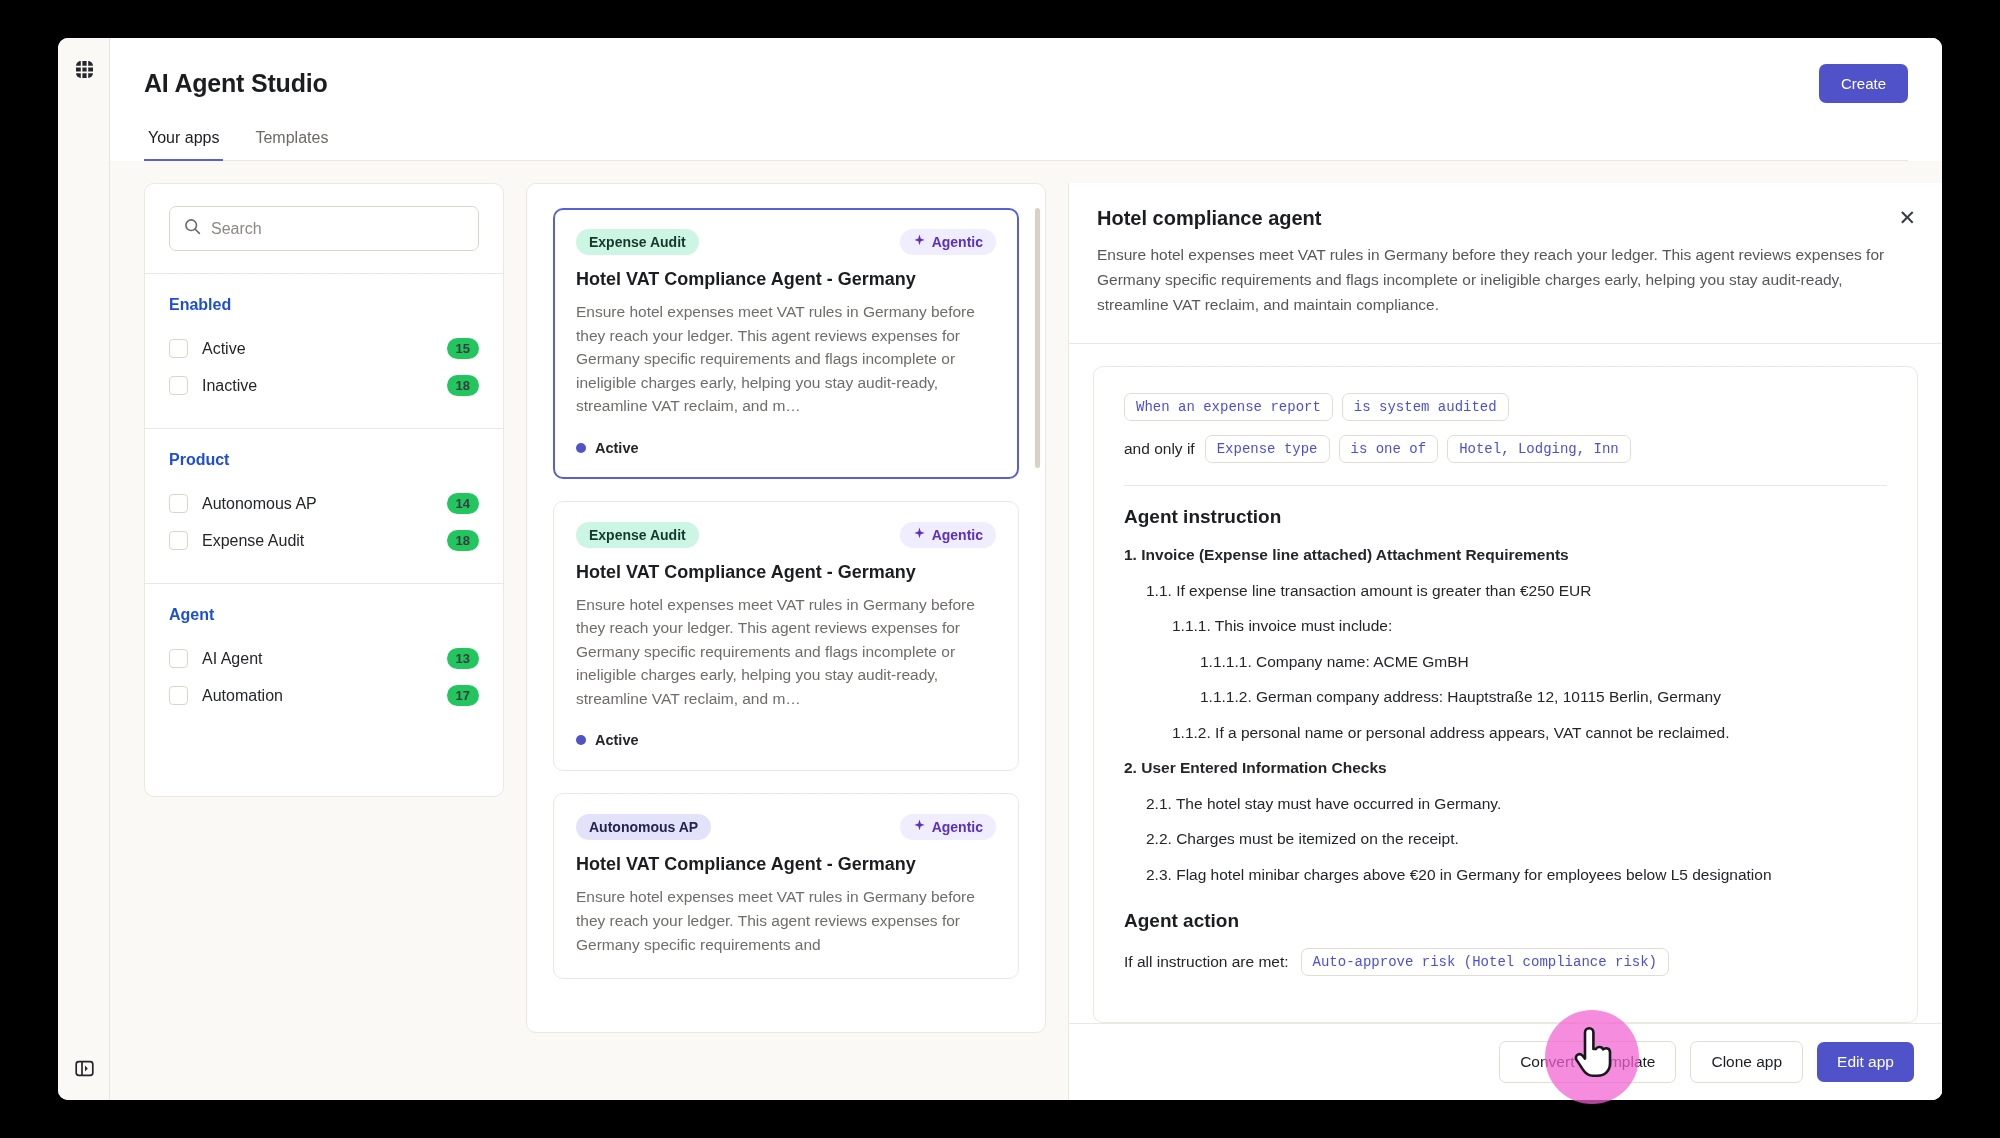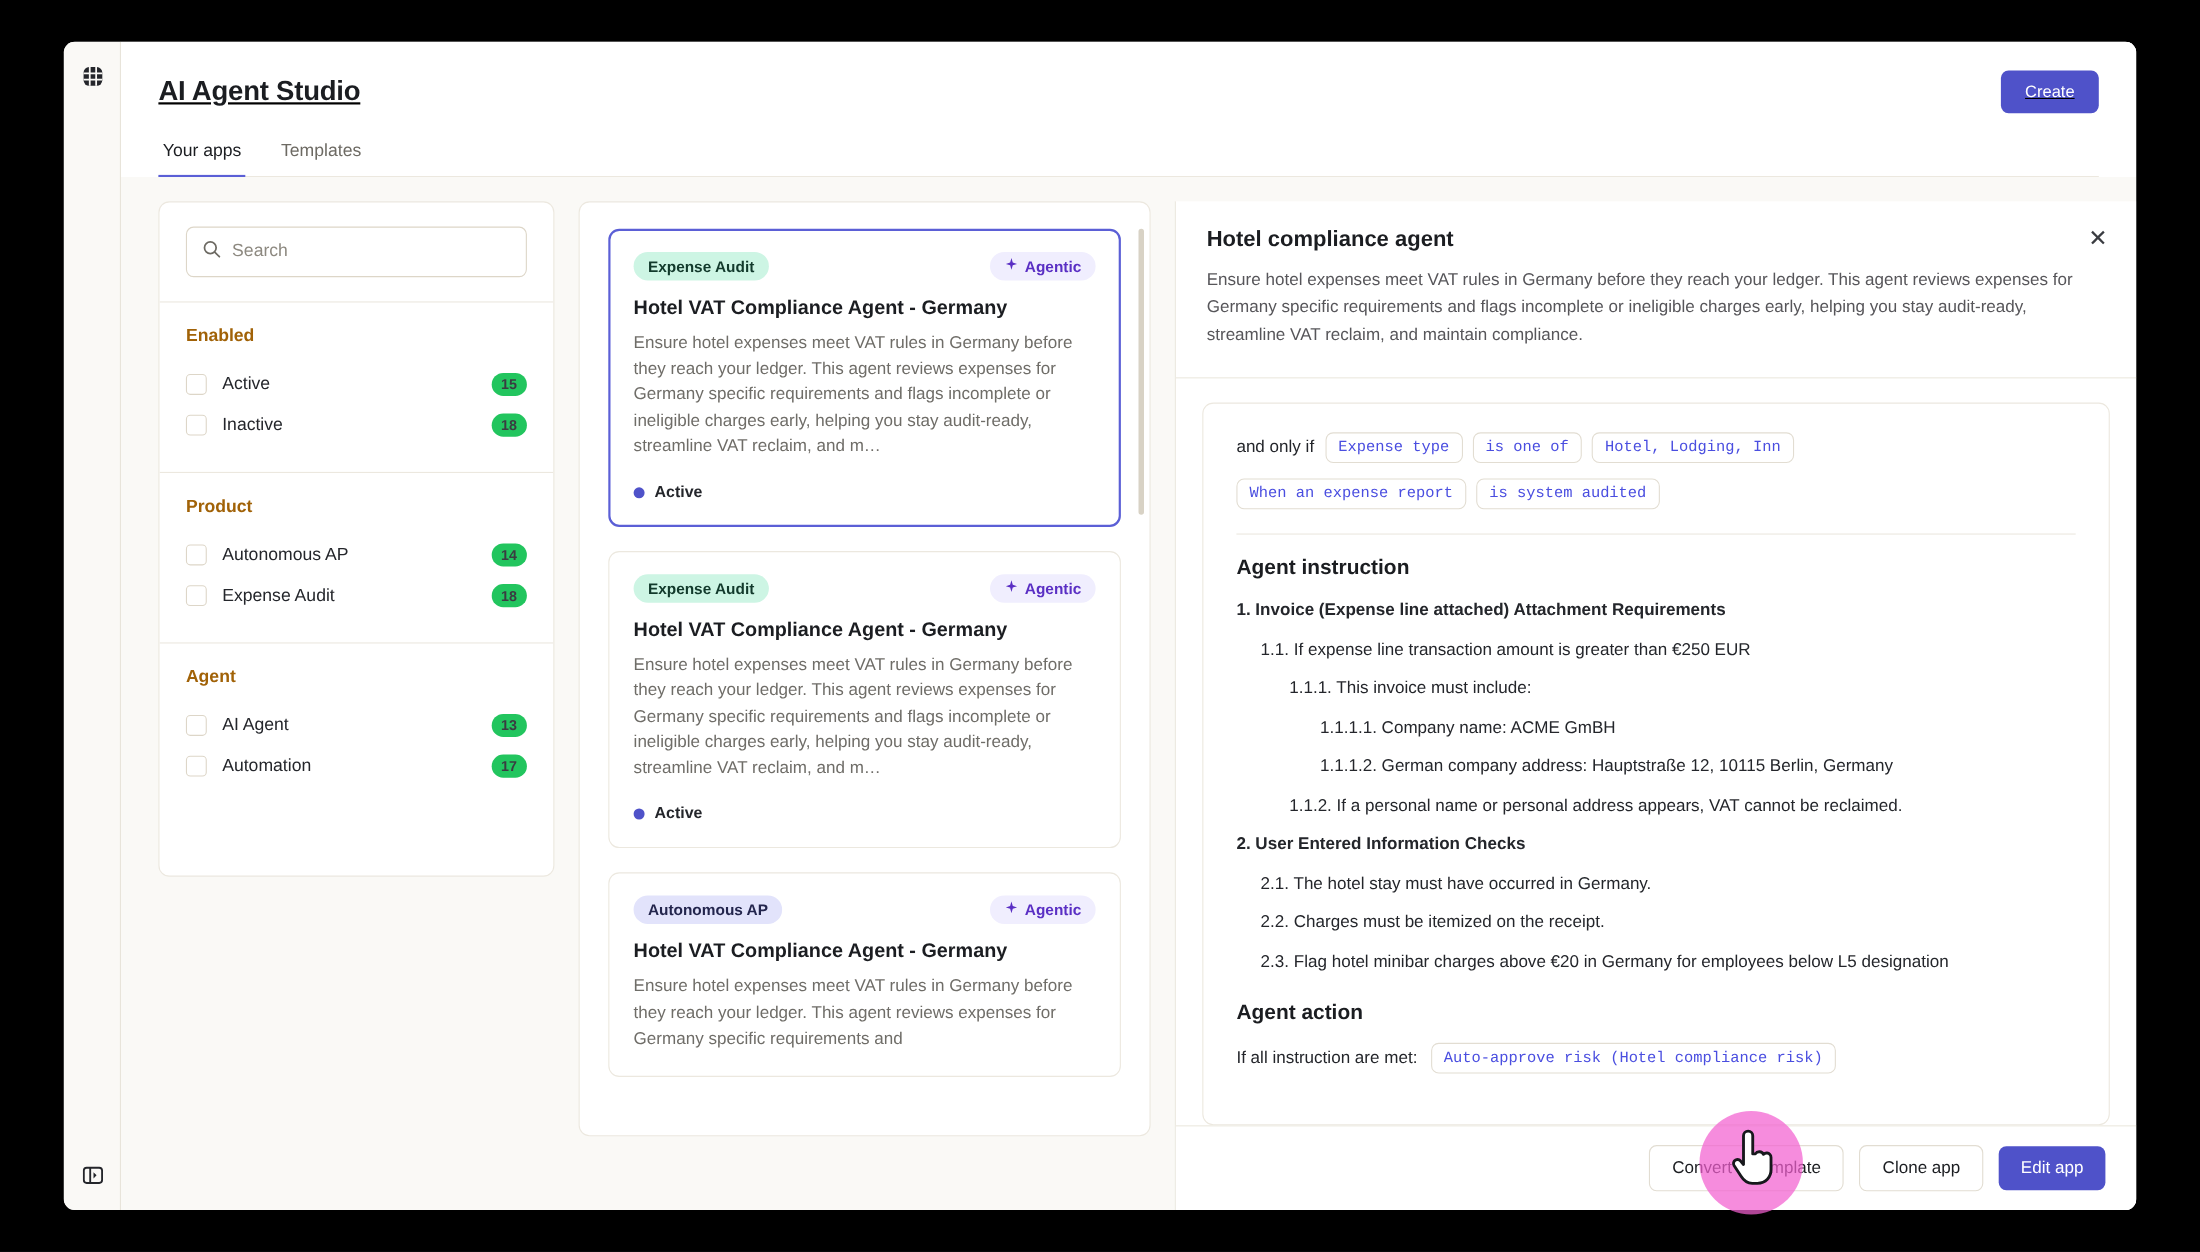--- a/index.html
+++ b/index.html
@@ -40,21 +40,21 @@
     display: flex; flex-direction: column;
     min-width: 0;
     background: #ffffff;
   }
   .topbar {
     padding: 26px 34px 0 34px;
     background: #ffffff;
     flex: 0 0 auto;
   }
   .topbar-row {
-    display: flex; align-items: center; justify-content: space-between; text-decoration: underline;
+    display: flex; align-items: center; justify-content: space-between;
   }
   .app-title {
     font-size: 25px; font-weight: bold; color: #1b1d21;
     letter-spacing: -0.2px;
   }
   .create-btn {
     background: #4f52c9; color: #ffffff;
     border: none; border-radius: 7px;
     font-size: 15px; font-family: inherit;
     padding: 11px 22px; cursor: pointer;
@@ -113,21 +113,21 @@
     color: #1b1d21; width: 100%;
     background: transparent;
   }
   .search-box input::placeholder { color: #8d8980; }
   .fgroup {
     padding: 22px 24px 24px 24px;
     border-bottom: 1px solid #ece8df;
   }
   .fgroup:last-child { border-bottom: none; }
   .fgroup-title {
-    font-size: 16px; font-weight: bold; color: #a16207;
+    font-size: 16px; font-weight: bold; color: #1d4ed8;
     margin-bottom: 16px;
   }
   .frow {
     display: flex; align-items: center;
     padding: 8px 0;
     cursor: pointer;
   }
   .cbox {
     width: 19px; height: 19px;
     border: 1.5px solid #ddd6c8;
@@ -478,28 +478,28 @@
         <div class="detail-head">
           <div class="detail-title">Hotel compliance agent</div>
           <div class="detail-sub">Ensure hotel expenses meet VAT rules in Germany before they reach your ledger. This agent reviews expenses for Germany specific requirements and flags incomplete or ineligible charges early, helping you stay audit-ready, streamline VAT reclaim, and maintain compliance.</div>
           <div class="close-x">✕</div>
         </div>
 
         <div class="detail-body">
           <div class="detail-card">
 
             <div class="chip-row">
+              <span class="chip">When an expense report</span>
+              <span class="chip">is system audited</span>
+            </div>
+            <div class="chip-row">
               <span class="chip-lead">and only if</span>
               <span class="chip">Expense type</span>
               <span class="chip">is one of</span>
               <span class="chip">Hotel, Lodging, Inn</span>
-            </div>
-            <div class="chip-row">
-              <span class="chip">When an expense report</span>
-              <span class="chip">is system audited</span>
             </div>
 
             <div class="divider"></div>
 
             <div class="sec-title">Agent instruction</div>
 
             <div class="li b l1">1. Invoice (Expense line attached) Attachment Requirements</div>
             <div class="li l2">1.1. If expense line transaction amount is greater than €250 EUR</div>
             <div class="li l3">1.1.1. This invoice must include:</div>
             <div class="li l4">1.1.1.1. Company name: ACME GmBH</div>

